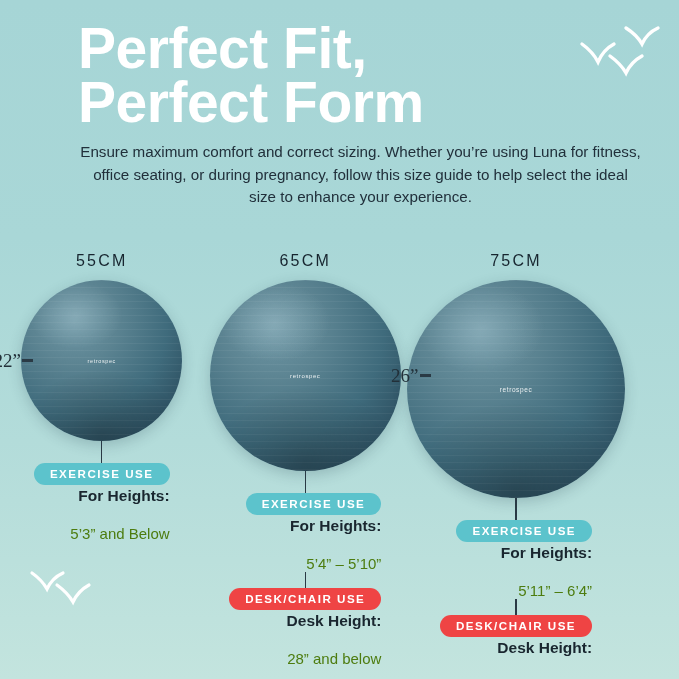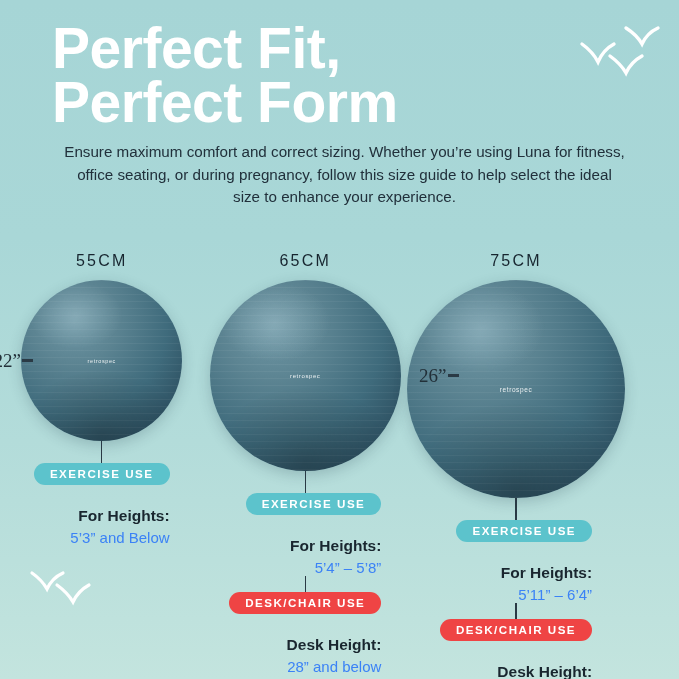--- a/index.html
+++ b/index.html
@@ -16,21 +16,21 @@
     position: relative;
     color: #1d2b36;
   }
 
   
   .birds { position: absolute; pointer-events: none; }
   .birds-tr { top: 22px; left: 576px; }
   .birds-bl { top: 556px; left: 26px; }
 
   
-  .header { padding: 22px 42px 0 52px; }
+  .header { padding: 22px 42px 0 78px; }
 
   .title {
     color: #ffffff;
     font-size: 57px;
     line-height: 0.94;
     font-weight: 700;
     letter-spacing: -0.5px;
   }
   .title-line-1 { display: block; text-align: left; }
   .title-line-2 { display: block; text-align: left; padding-right: 42px; }
@@ -164,21 +164,21 @@
     transform: translateY(-50%);
     font-size: 19px;
     color: #223039;
     font-family: "Liberation Serif", serif;
     white-space: nowrap;
     background: transparent;
     padding: 2px 0;
   }
 
   .dim-55 { left: 22px; height: 172px; }
-  .dim-65 { left: 244px; height: 200px; }
+  .dim-65 { left: 216px; height: 200px; }
 
   
   .connector {
     width: 1.5px;
     background: #2a3a45;
     height: 22px;
     margin: 0 auto;
   }
   .connector-short { height: 16px; }
 
@@ -193,28 +193,28 @@
     white-space: nowrap;
     font-family: "Liberation Sans", sans-serif;
   }
   .badge-exercise { background: #5cc3cc; }
   .badge-desk { background: #ef4444; }
 
   .info-heading {
     font-size: 15.5px;
     font-weight: 700;
     color: #19262f;
-    margin-top: 22px;
+    margin-top: 2px;
     text-align: center;
   }
   .info-value {
     font-size: 15px;
     font-weight: 400;
-    color: #3b82f6;
-    margin-top: 4px;
+    color: #4d7c0f;
+    margin-top: 20px;
     text-align: center;
   }
 
   .details { display: flex; flex-direction: column; align-items: flex-end; }
 </style>
 </head>
 <body>
 
 <svg class="birds birds-tr" width="92" height="56" viewBox="0 0 92 56" fill="none">
   <path d="M6 22 Q17 30 22 40 Q27 28 38 22" stroke="#ffffff" stroke-width="3.4" stroke-linecap="round" fill="none"></path>
@@ -276,21 +276,21 @@
       </div>
       <div class="ball ball-65">
         <span class="ball-logo">retrospec</span>
       </div>
     </div>
 
     <div class="details">
       <div class="connector"></div>
       <span class="badge badge-exercise">EXERCISE USE</span>
       <div class="info-heading">For Heights:</div>
-      <div class="info-value">5’4” – 5’8”</div>
+      <div class="info-value">5’4” – 5’10”</div>
 
       <div class="connector connector-short"></div>
       <span class="badge badge-desk">DESK/CHAIR USE</span>
       <div class="info-heading">Desk Height:</div>
       <div class="info-value">28” and below</div>
     </div>
   </div>
 
   <div class="col">
     <div class="size-label">75CM</div>

